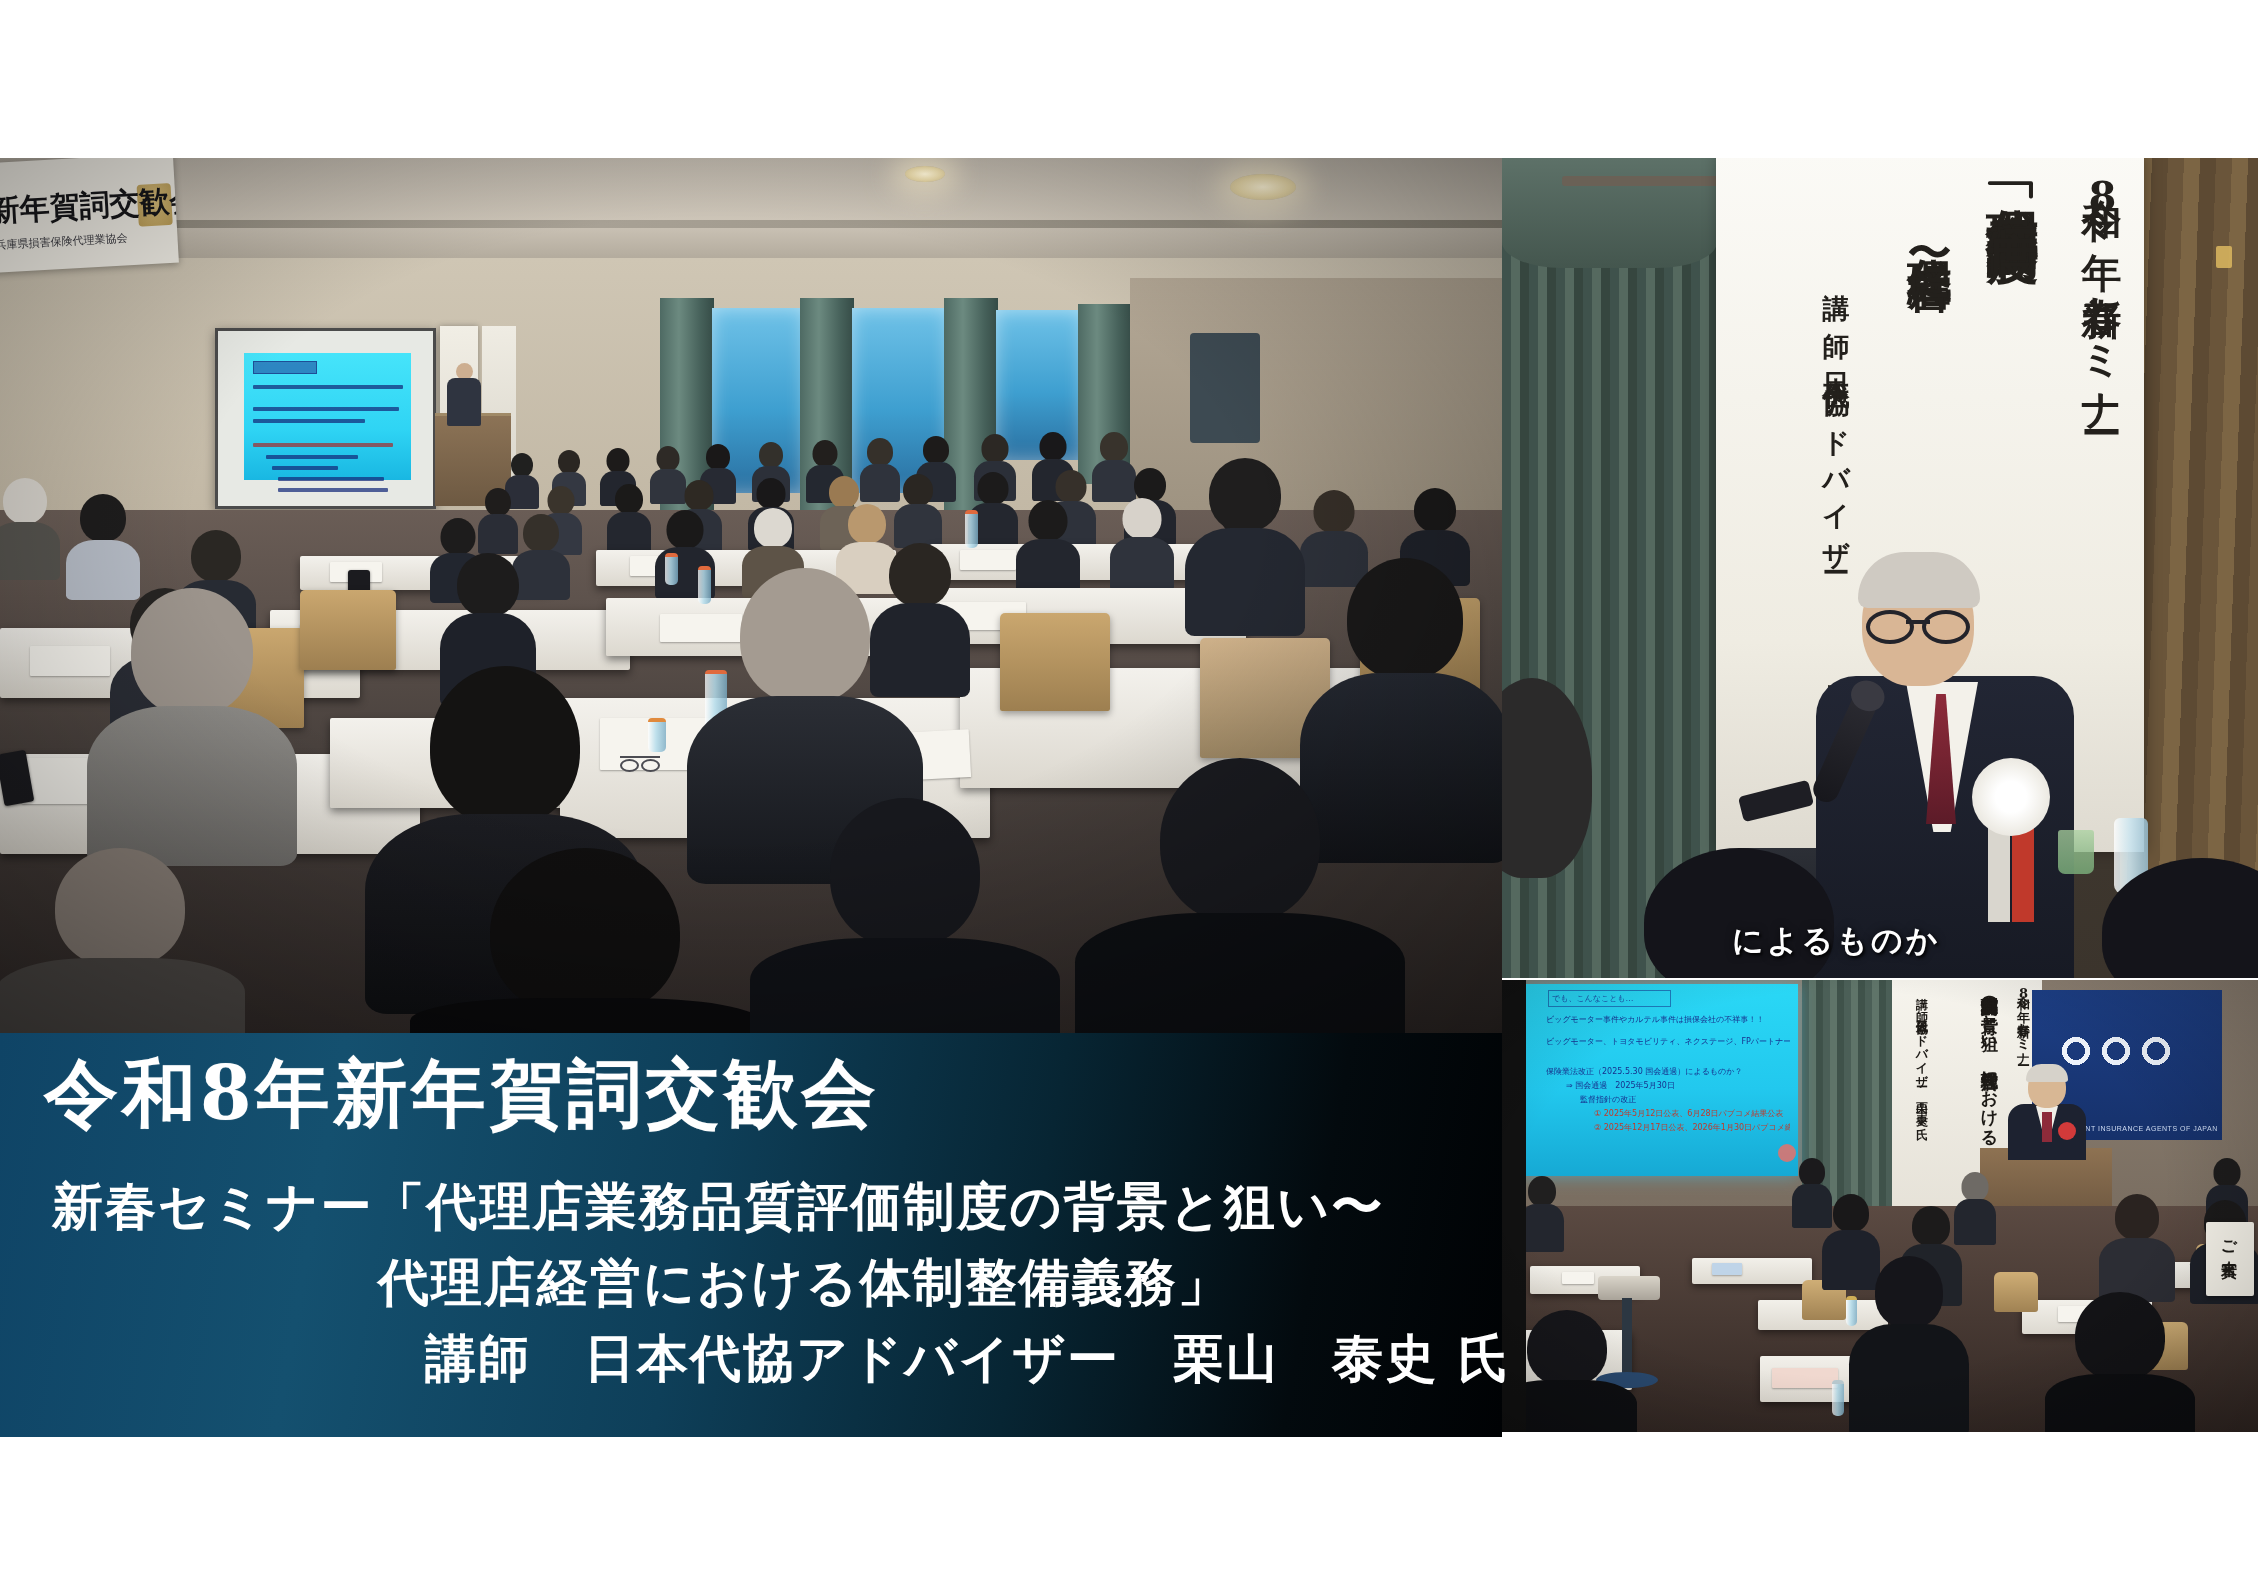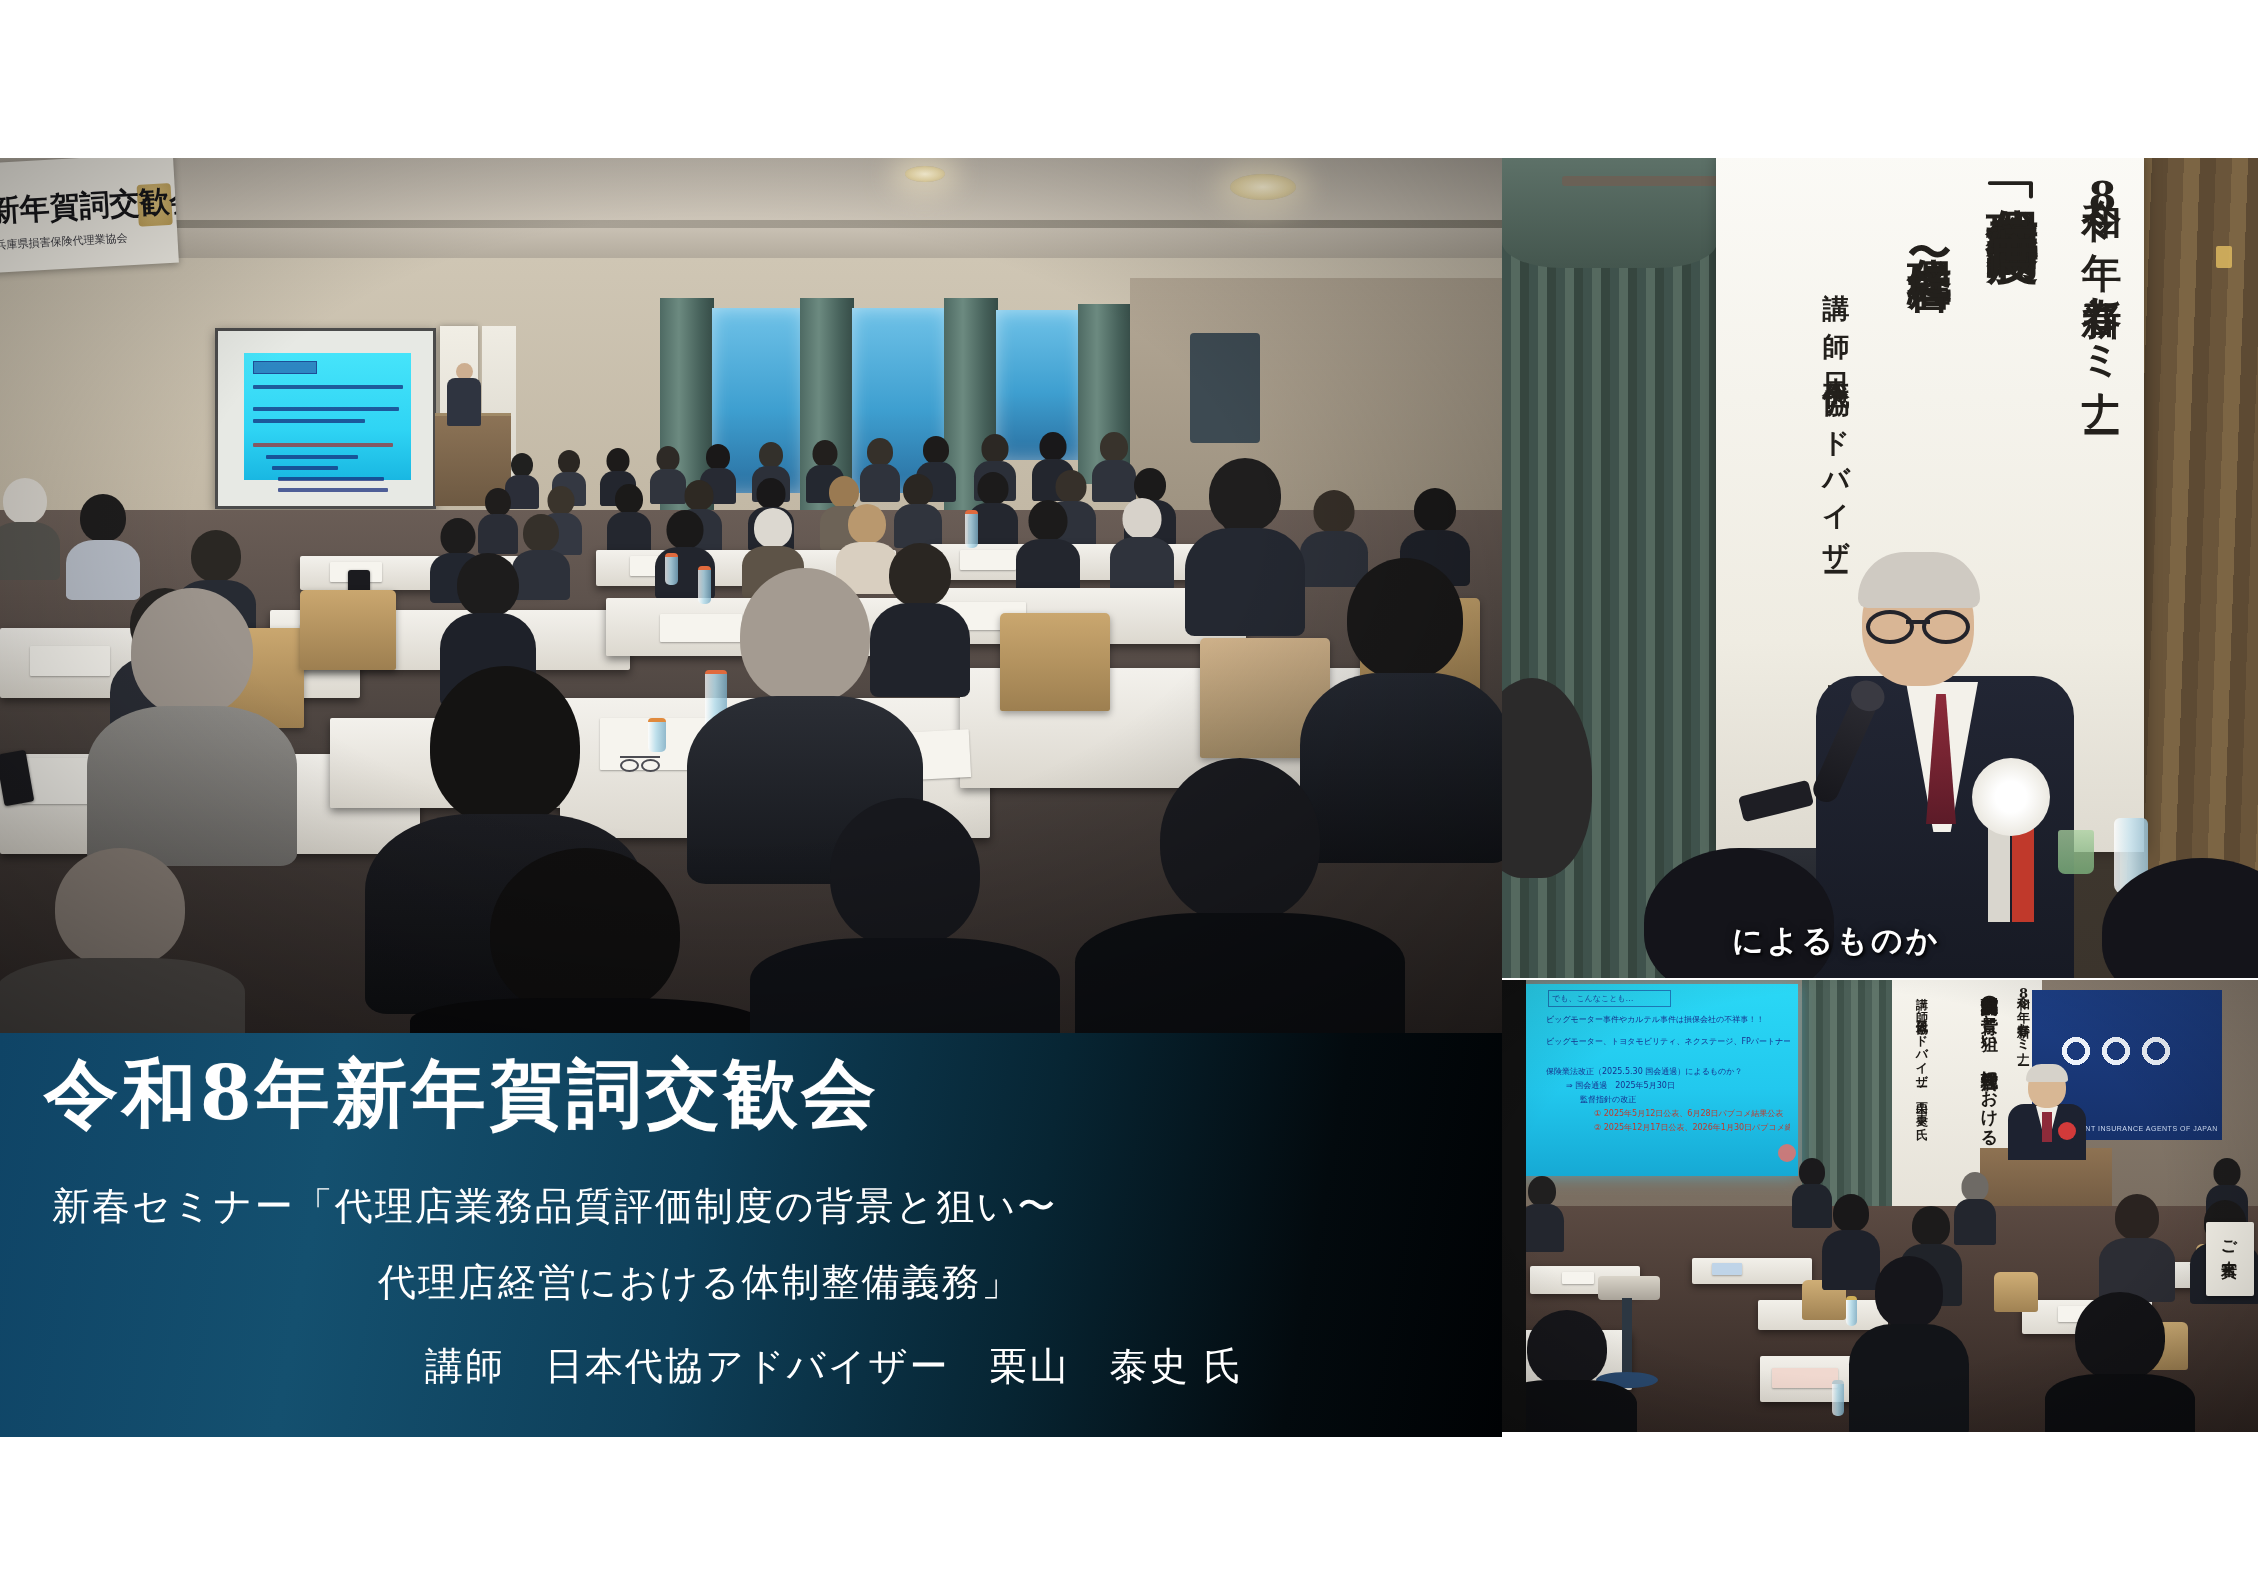--- a/index.html
+++ b/index.html
@@ -332,29 +332,29 @@
     font-size:74px; line-height:84px;
     color:#ffffff; font-weight:bold;
     letter-spacing:4px;
     font-family:"DejaVu Serif","Liberation Serif",serif;
     white-space:nowrap;
     text-shadow: 0 0 1px rgba(255,255,255,.4);
   }
   .panel-sub {
     position:absolute;
     color:#ffffff;
-    font-size:38px; line-height:52px;
-    font-weight:normal;
+    font-size:51px; line-height:52px;
+    font-weight:bold;
     letter-spacing:2px;
     font-family:"DejaVu Serif","Liberation Serif",serif;
     white-space:nowrap;
   }
   #panel-sub-1 { left:52px;  top:147px; }
   #panel-sub-2 { left:378px; top:223px; }
-  #panel-sub-3 { left:425px; top:307px; }
+  #panel-sub-3 { left:425px; top:299px; }
 </style>
 </head>
 <body>
 
 <div class="stage">
 
   <div class="photo" id="photo-hall">
     <div class="hall-ceiling"></div>
     <div class="hall-lamp" style="left:1230px; top:16px;"></div>
     <div class="hall-lamp" style="left:905px; top:8px; width:40px;height:16px;"></div>

